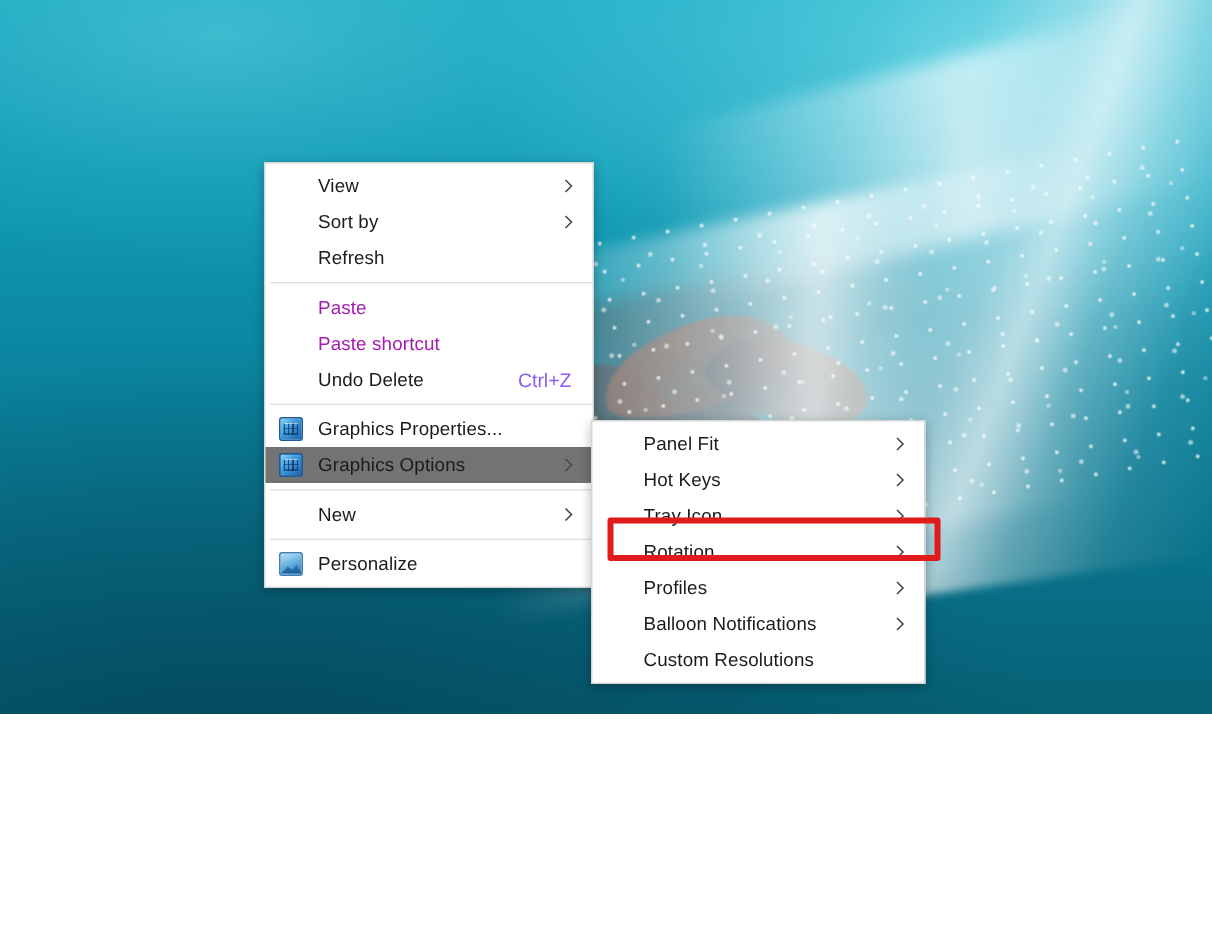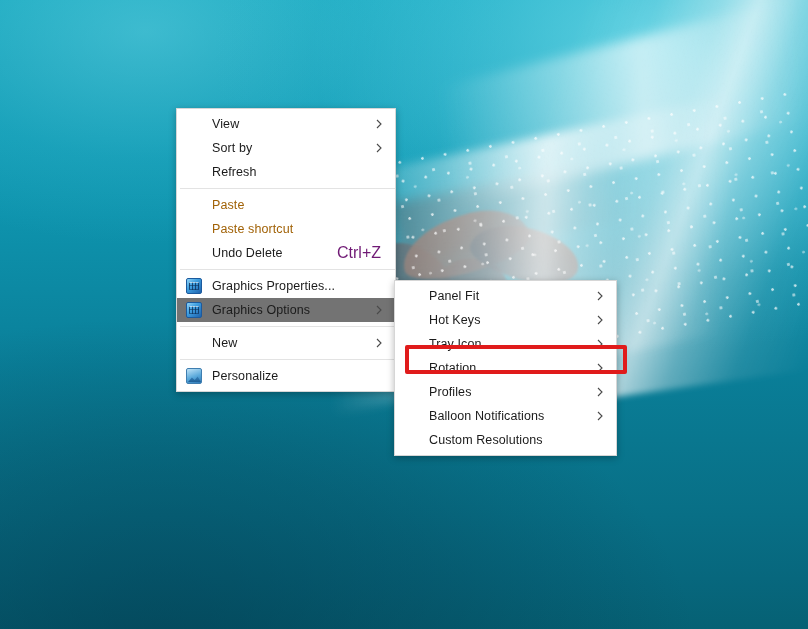--- a/index.html
+++ b/index.html
@@ -3,21 +3,21 @@
 <meta charset="utf-8">
 <style>
   * { box-sizing: border-box; margin: 0; padding: 0; }
   html, body {
     width: 808px; height: 629px;
     overflow: hidden;
     font-family: "Liberation Sans", sans-serif;
   }
   #desktop {
     position: relative;
-    width: 808px; height: 629px;
+    width: 808px; height: 476px;
     overflow: hidden;
     background: #0b7f96;
   }
 
   
   .wp-layer { position: absolute; inset: 0; }
 
   .wp-base {
     background:
       linear-gradient(to bottom,
@@ -166,23 +166,23 @@
     height: 24px;
     display: flex;
     align-items: center;
     padding-left: 35px;
     padding-right: 10px;
     white-space: nowrap;
     cursor: default;
   }
   #menu-sub .mi { padding-left: 34px; }
   .mi.hl { background: #737373; align-items: center; }
-  .mi.disabled { color: #a16207; }
+  .mi.disabled { color: #a21caf; }
   .mi .label { flex: 1 1 auto; letter-spacing: .1px; }
-  .mi .accel { color: #701a75; font-size: 16px; padding-right: 4px; }
+  .mi .accel { color: #8b5cf6; font-size: 13px; padding-right: 4px; }
 
   .chev {
     flex: 0 0 auto;
     width: 12px; height: 12px;
     margin-left: 8px;
     color: #4a4a4a;
   }
   .chev svg { display: block; }
 
   .sep {

